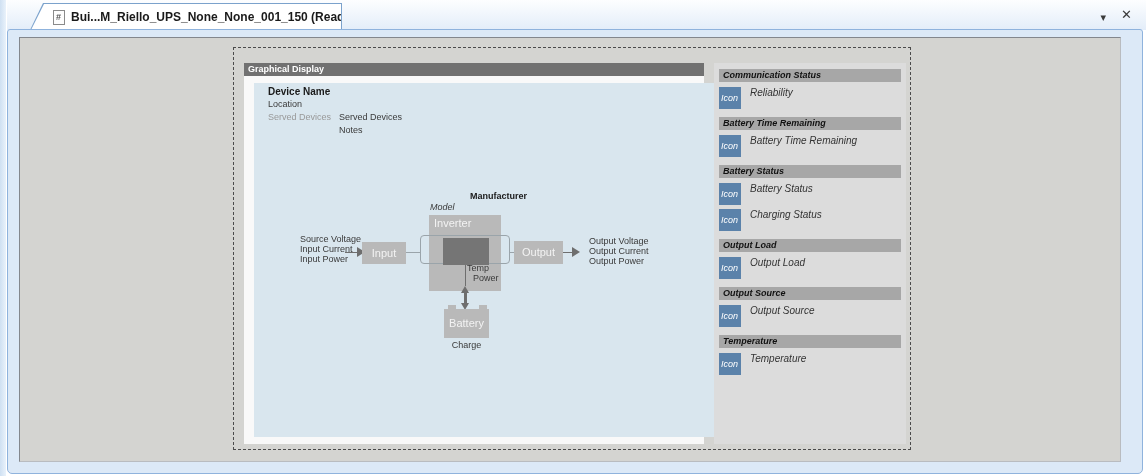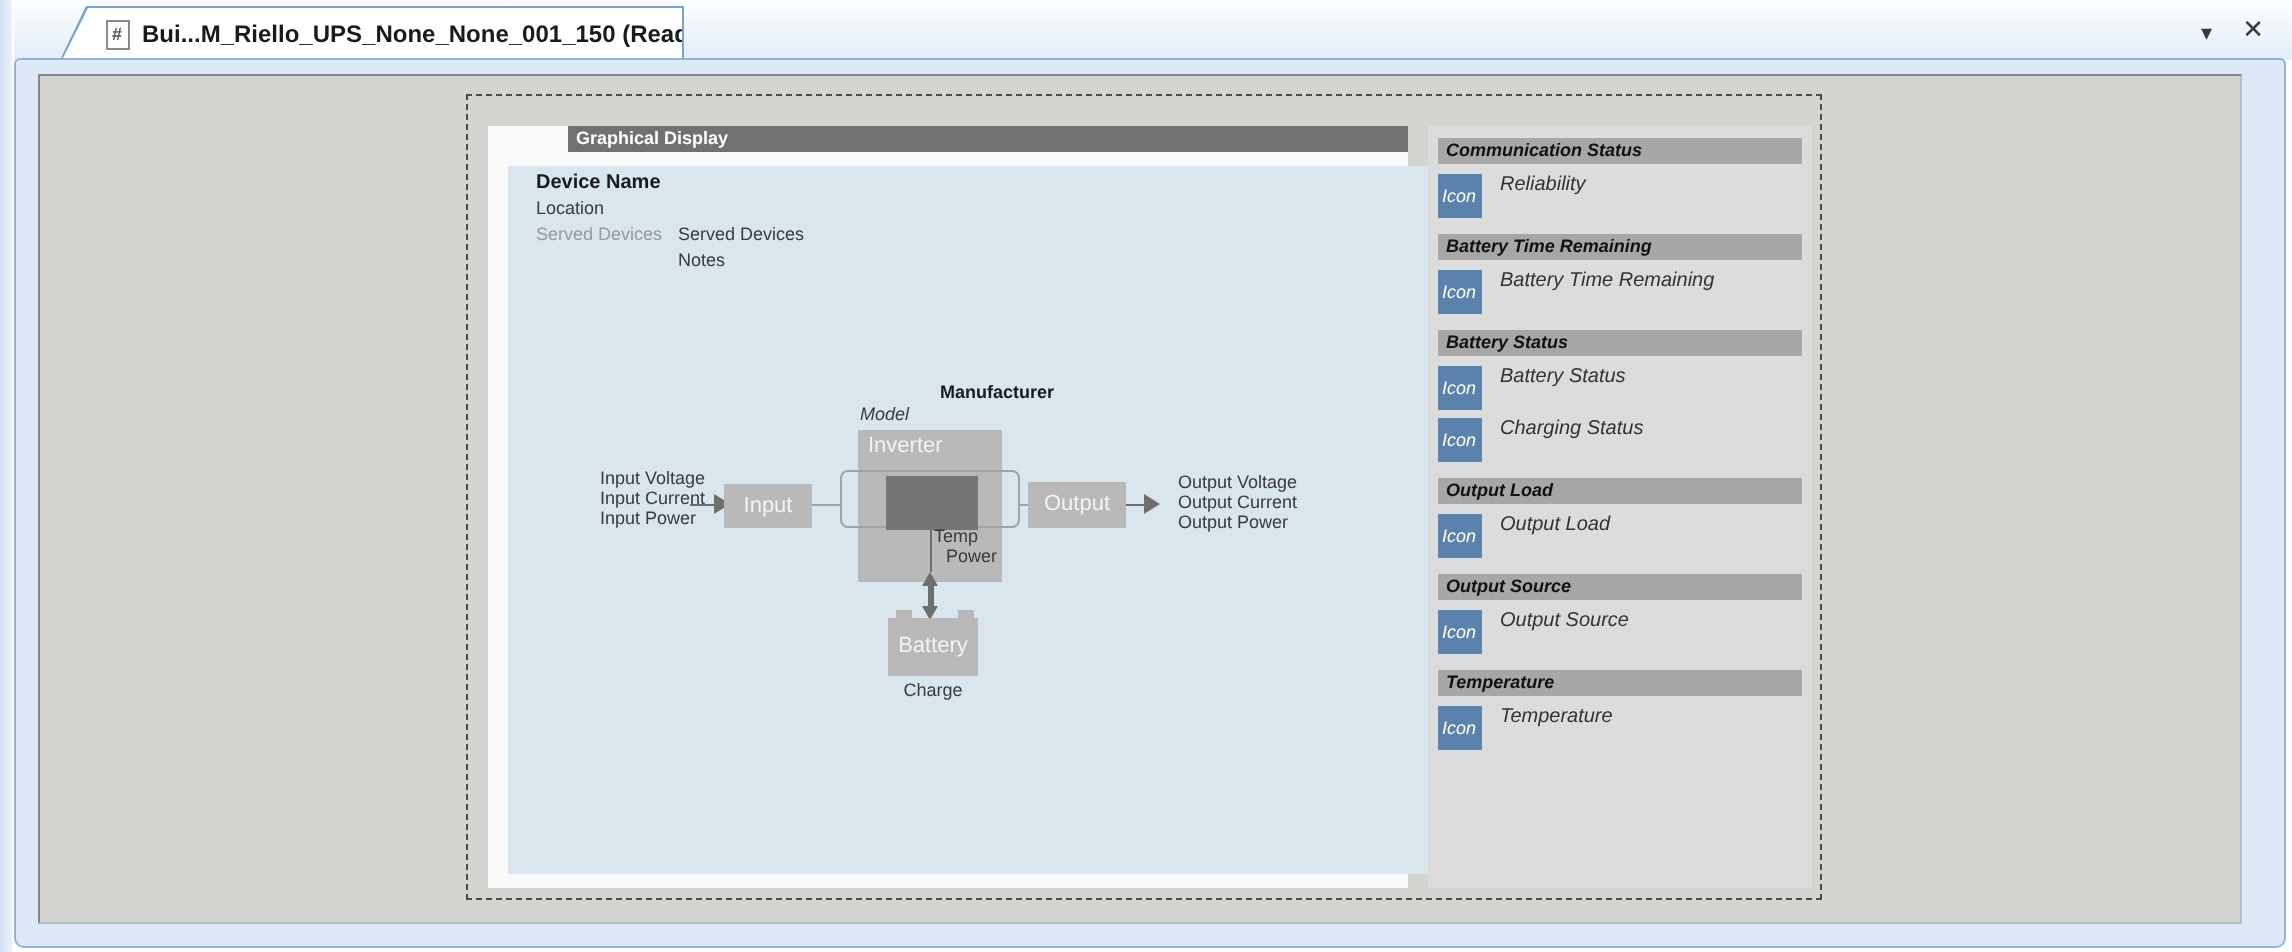--- a/index.html
+++ b/index.html
@@ -20,21 +20,21 @@
   #chevron-btn { right:40px; font-size:11px; top:9px; }
   #close-btn { right:14px; }
 
   #frame { left:7px; top:29px; width:1136px; height:445px; background:#dce9f7; border:1px solid #8fb3dd; border-radius:3px 3px 5px 5px; }
   #work-area { left:11px; top:7px; width:1102px; height:425px; background:#d4d4d1; border:1px solid; border-color:#83878d #b9bcc0 #b9bcc0 #83878d; }
 
   
   #dashed-rect { left:213px; top:9px; width:678px; height:403px; border:1px dashed #4b4b4b; }
 
   
-  #gfx-panel { left:10px; top:15px; width:460px; height:381px; background:#f9f9f9;padding-left:40px; }
+  #gfx-panel { left:10px; top:15px; width:460px; height:381px; background:#f9f9f9; }
   .panel-header { height:13px; background:#717171; color:#fff; font-size:9px; font-weight:bold; line-height:13px; padding-left:4px; }
   #gfx-canvas { left:10px; top:20px; width:513px; height:354px; background:#d9e6ee; }
 
   .t { position:absolute; font-size:9px; color:#3a3a3a; white-space:nowrap; }
   .t.bold { font-weight:bold; color:#1a1a1a; }
   .t.gray { color:#999; }
   .t.italic { font-style:italic; }
   .lines { position:absolute; font-size:9px; color:#3a3a3a; line-height:10px; white-space:nowrap; }
 
   .gbox { position:absolute; background:#b9b9b9; color:#f3f3f3; font-size:11px; }
@@ -94,21 +94,21 @@
           <span class="t bold" style="left:14px; top:3px; font-size:10px;">Device Name</span>
           <span class="t" style="left:14px; top:16px;">Location</span>
           <span class="t gray" style="left:14px; top:29px;">Served Devices</span>
           <span class="t" style="left:85px; top:29px;">Served Devices</span>
           <span class="t" style="left:85px; top:42px;">Notes</span>
 
           <span class="t bold" style="left:176px; top:108px;margin-left:40px;">Manufacturer</span>
           <span class="t italic" style="left:176px; top:119px;">Model</span>
 
           <div class="lines" style="left:46px; top:151px;">
-            <div>Input Voltage</div>
+            <div>Source Voltage</div>
             <div>Input Current</div>
             <div>Input Power</div>
           </div>
           <div class="hline" style="left:91px; top:169px; width:12px;"></div>
           <div class="arrow-r" style="left:103px; top:164px;"></div>
           <div class="gbox" id="input-box">Input</div>
 
           <div class="gbox" id="inverter-box">Inverter</div>
           <div id="bypass-outline"></div>
           <div id="dark-rect"></div>

